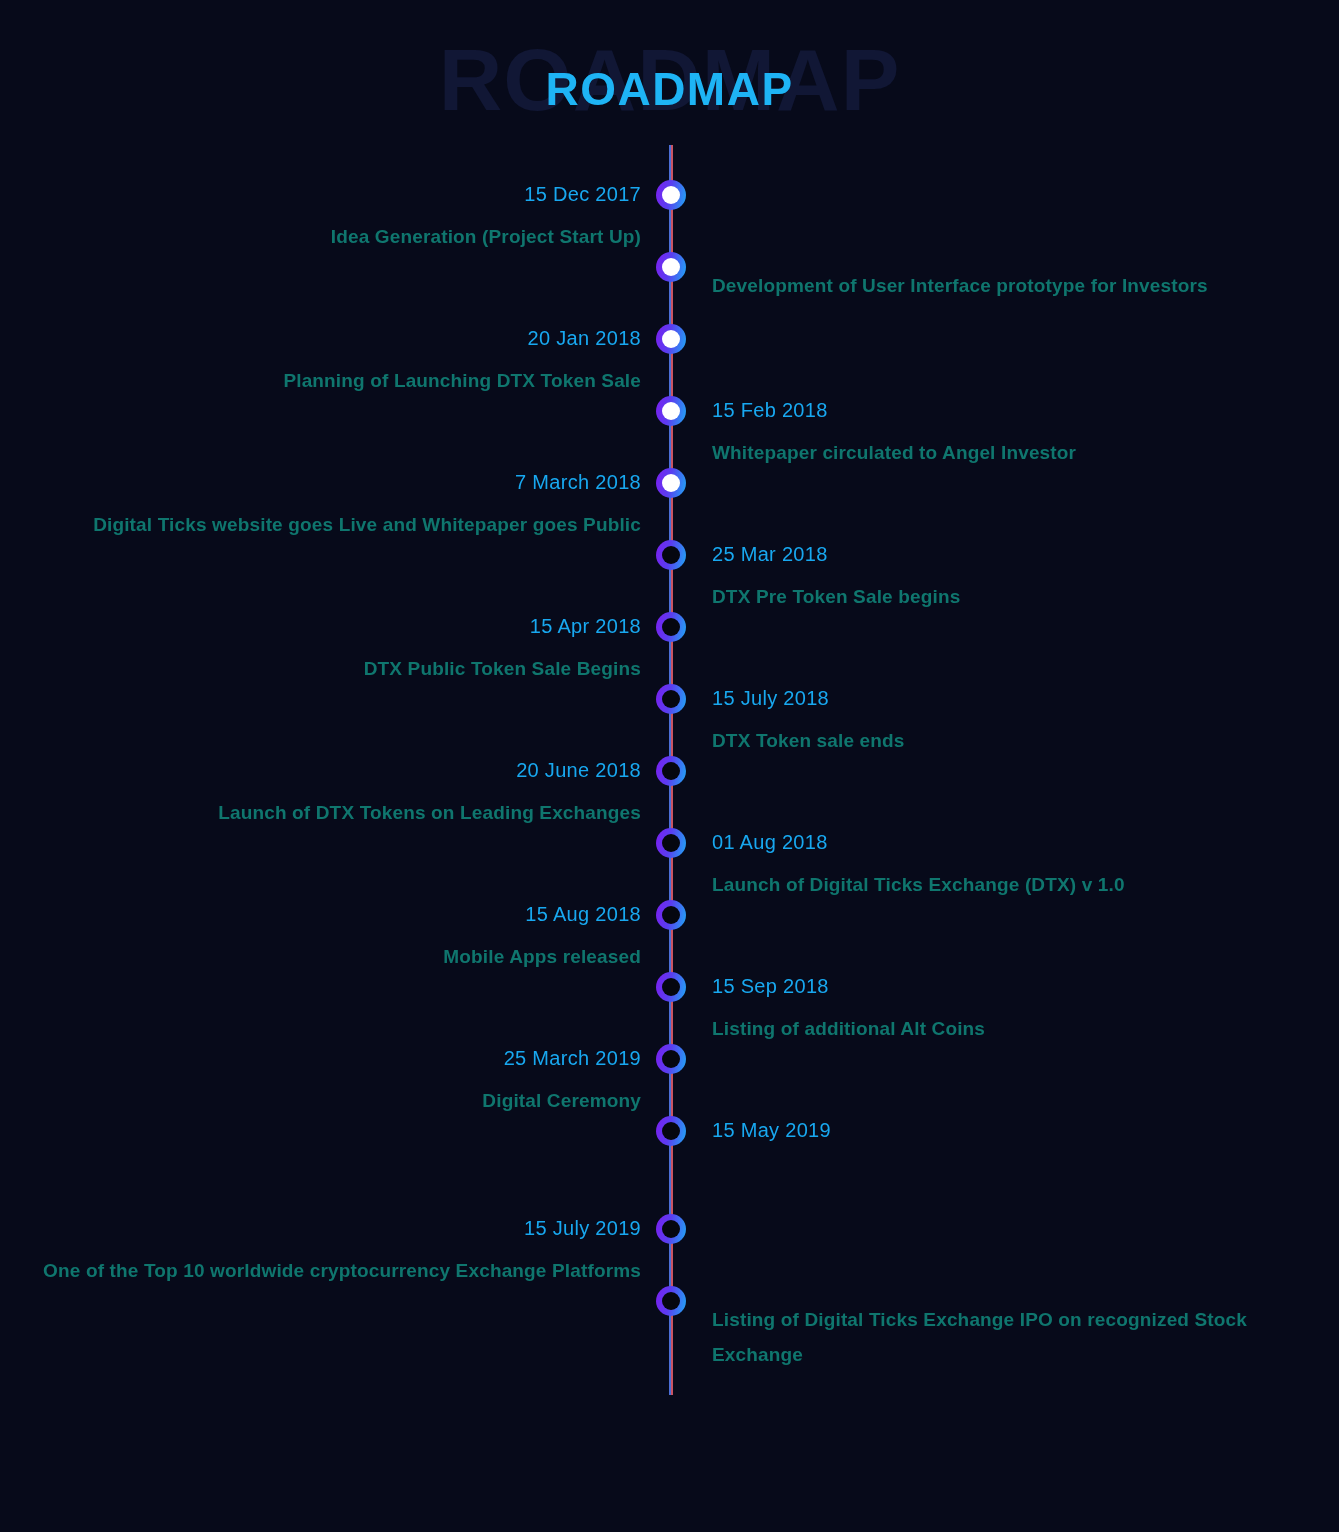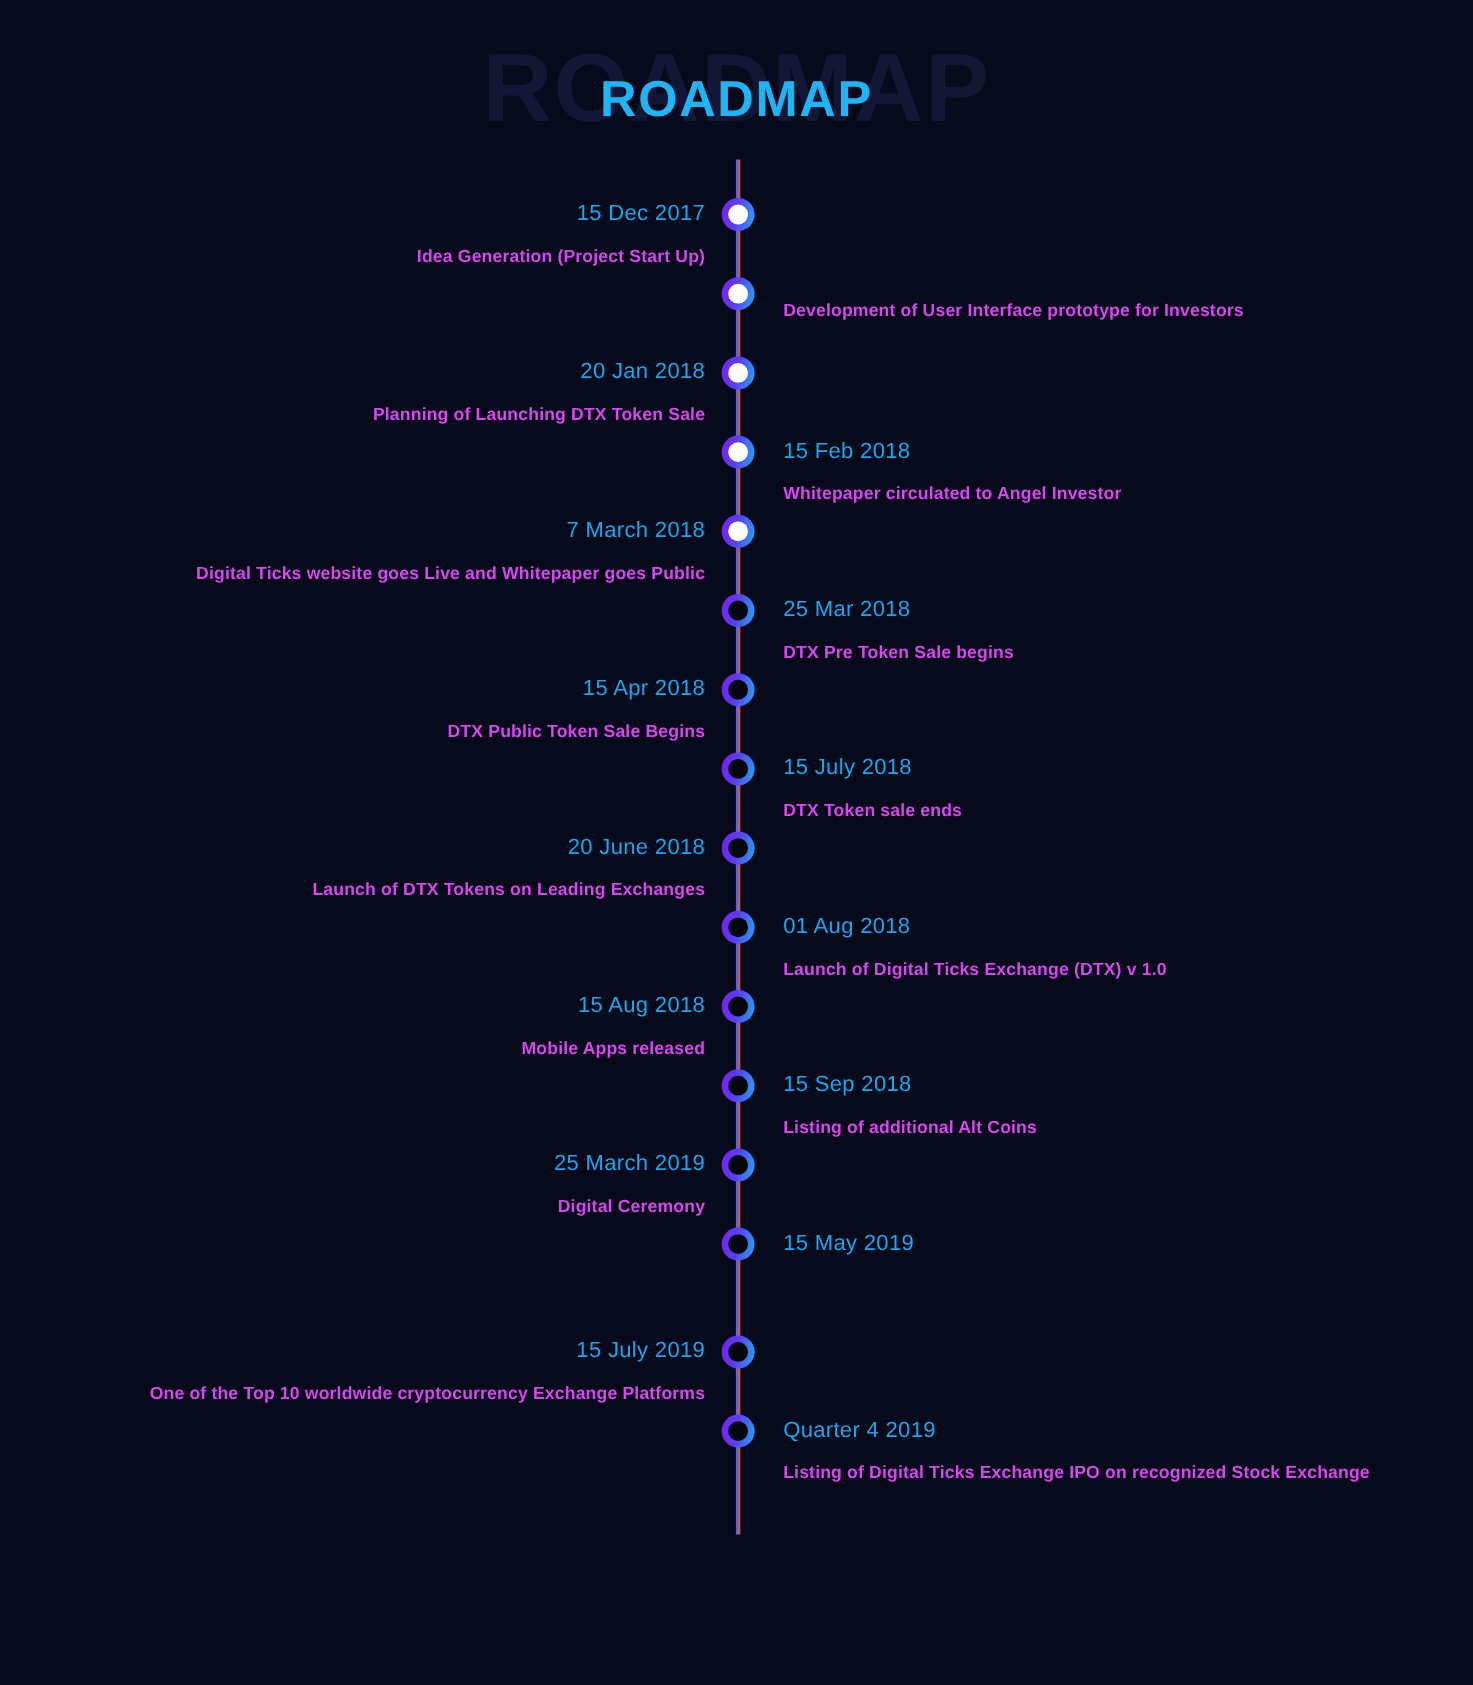--- a/index.html
+++ b/index.html
@@ -91,23 +91,23 @@
   .date {
     font-size: 20px;
     font-weight: 500;
     color: #18a8f0;
     letter-spacing: 0.3px;
     line-height: 1.15;
     white-space: nowrap;
   }
   .desc {
     margin-top: 13px;
-    font-size: 16px;
+    font-size: 19px;
     font-weight: 700;
-    color: #d946ef;
+    color: #0f766e;
     letter-spacing: 0.15px;
     line-height: 1.85;
   }
 
   
   .dot {
     position: absolute;
     left: 656px;
     width: 30px;
     height: 30px;
@@ -265,21 +265,20 @@
         <div class="side left">
           <div class="date">15 July 2019</div>
           <div class="desc">One of the Top 10 worldwide cryptocurrency Exchange Platforms</div>
         </div>
         <div class="dot hollow" style="top: -3px;">
           <div class="core"></div>
         </div>
       </div>
       <div class="row" style="top: 1289px;">
         <div class="side right">
-          <div class="date">Quarter 4 2019</div>
           <div class="desc">Listing of Digital Ticks Exchange IPO on recognized Stock Exchange</div>
         </div>
         <div class="dot hollow" style="top: -3px;">
           <div class="core"></div>
         </div>
       </div>
     </div>
 </div>
 
 </body></html>

